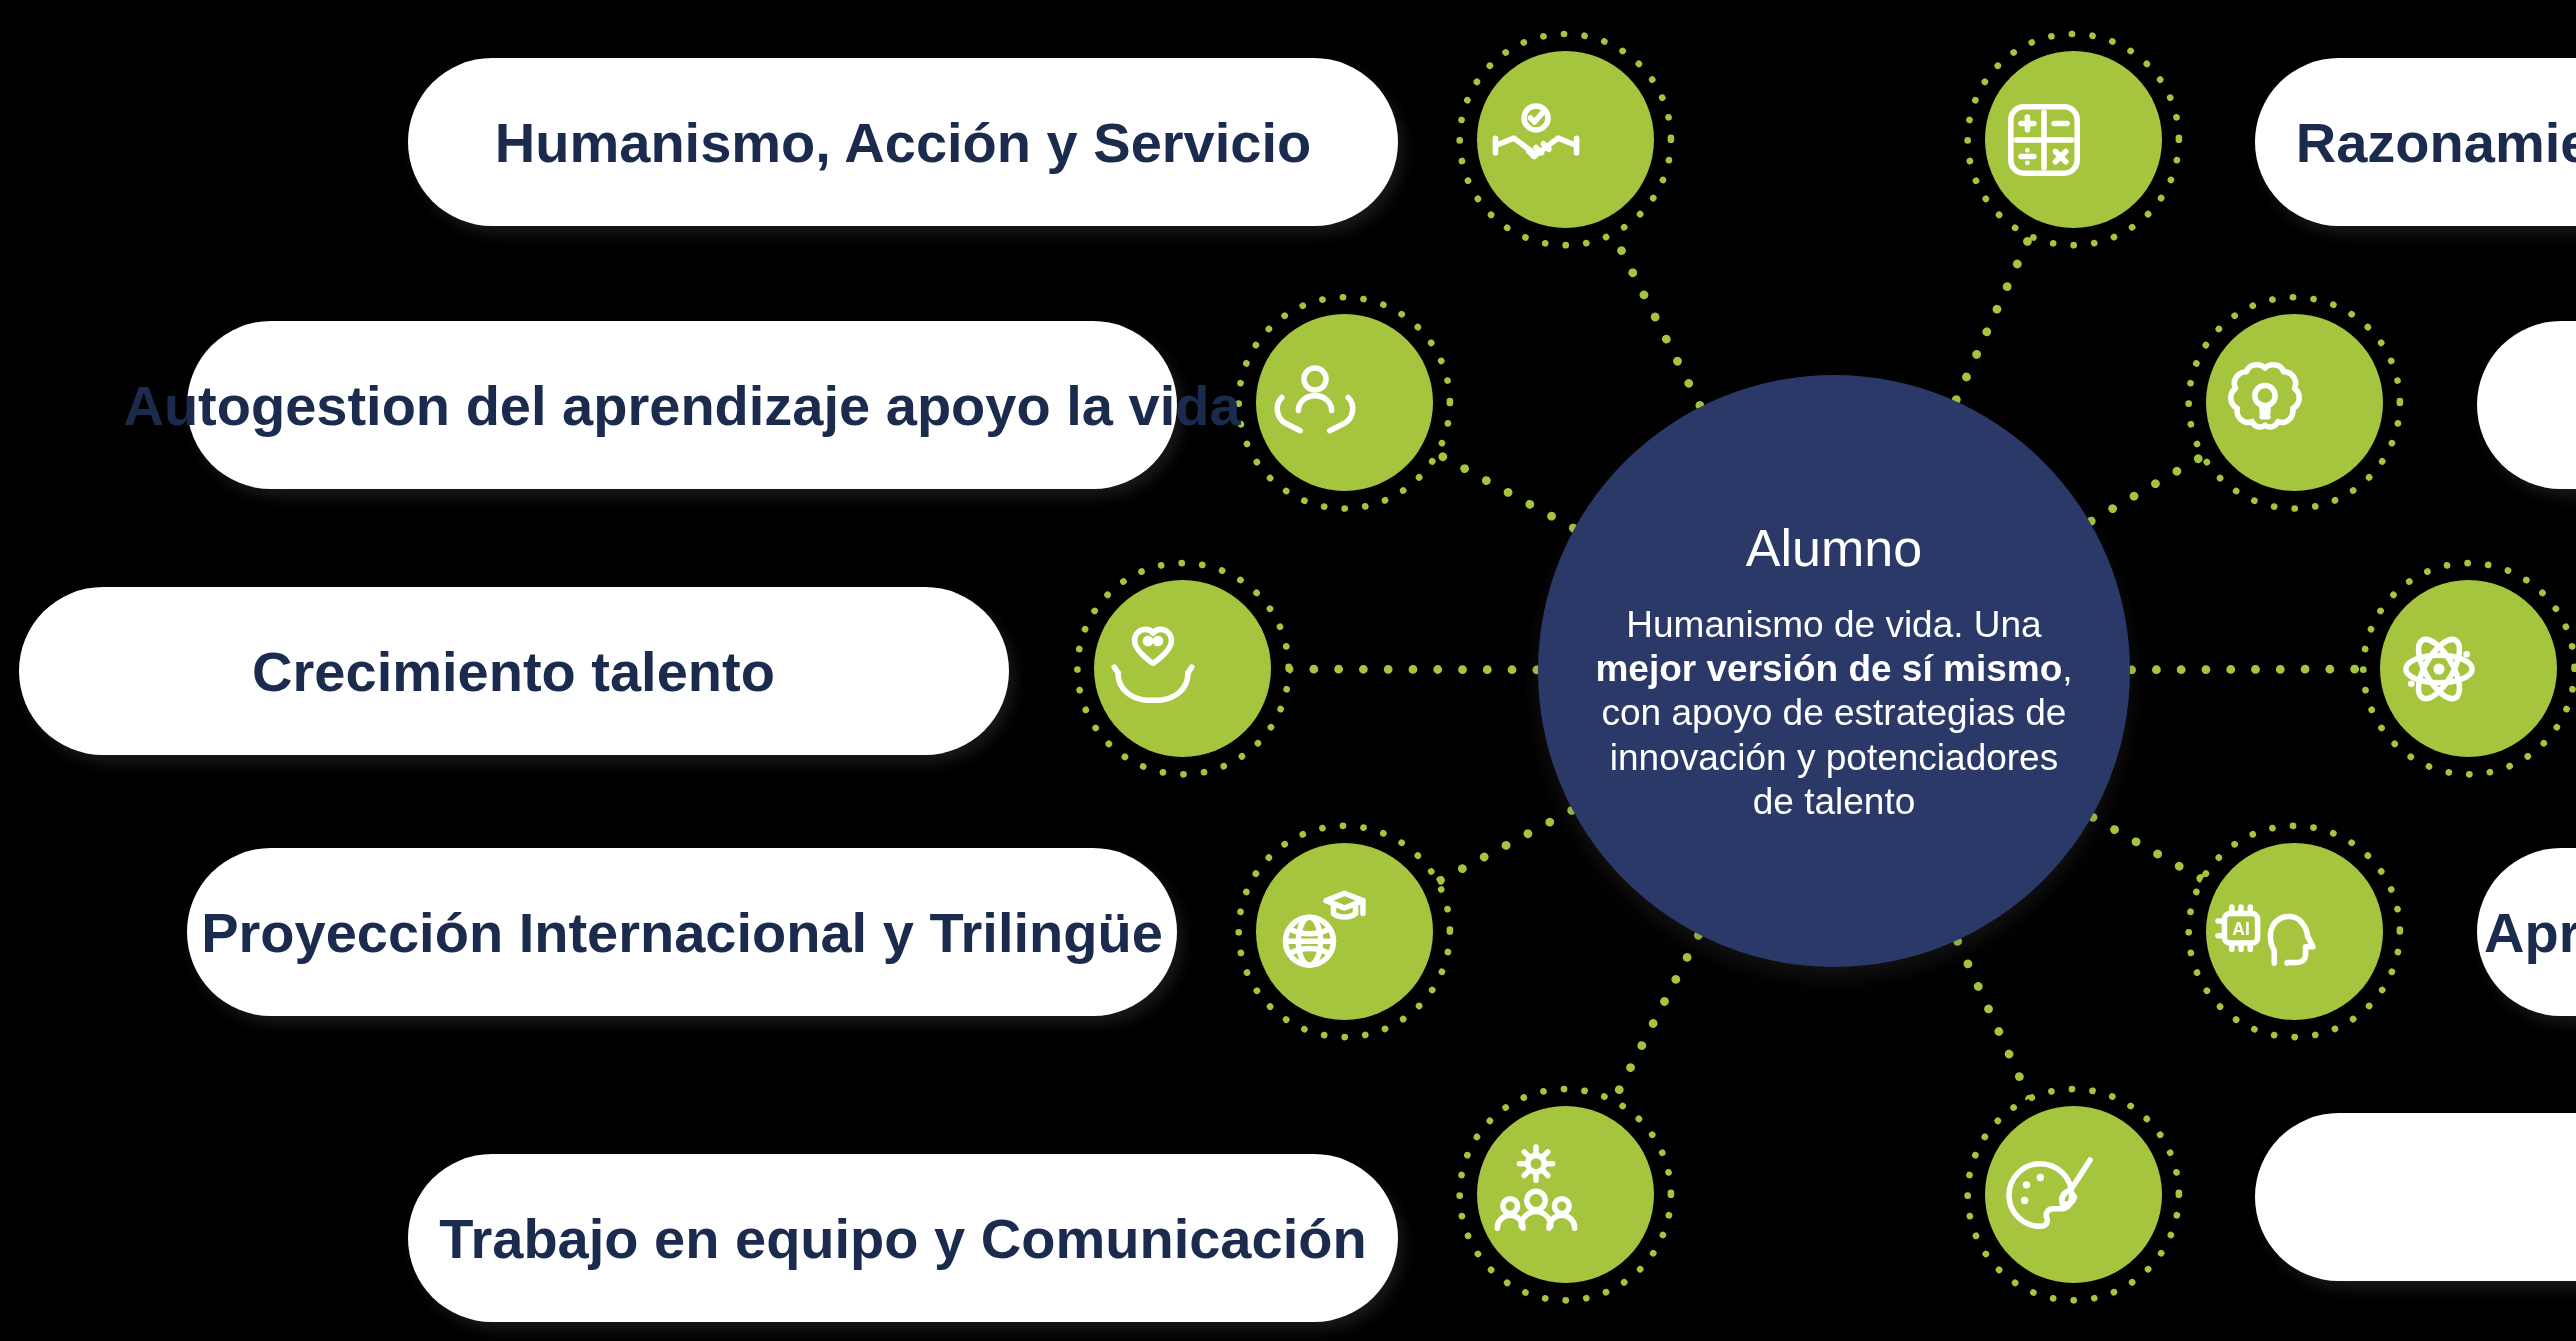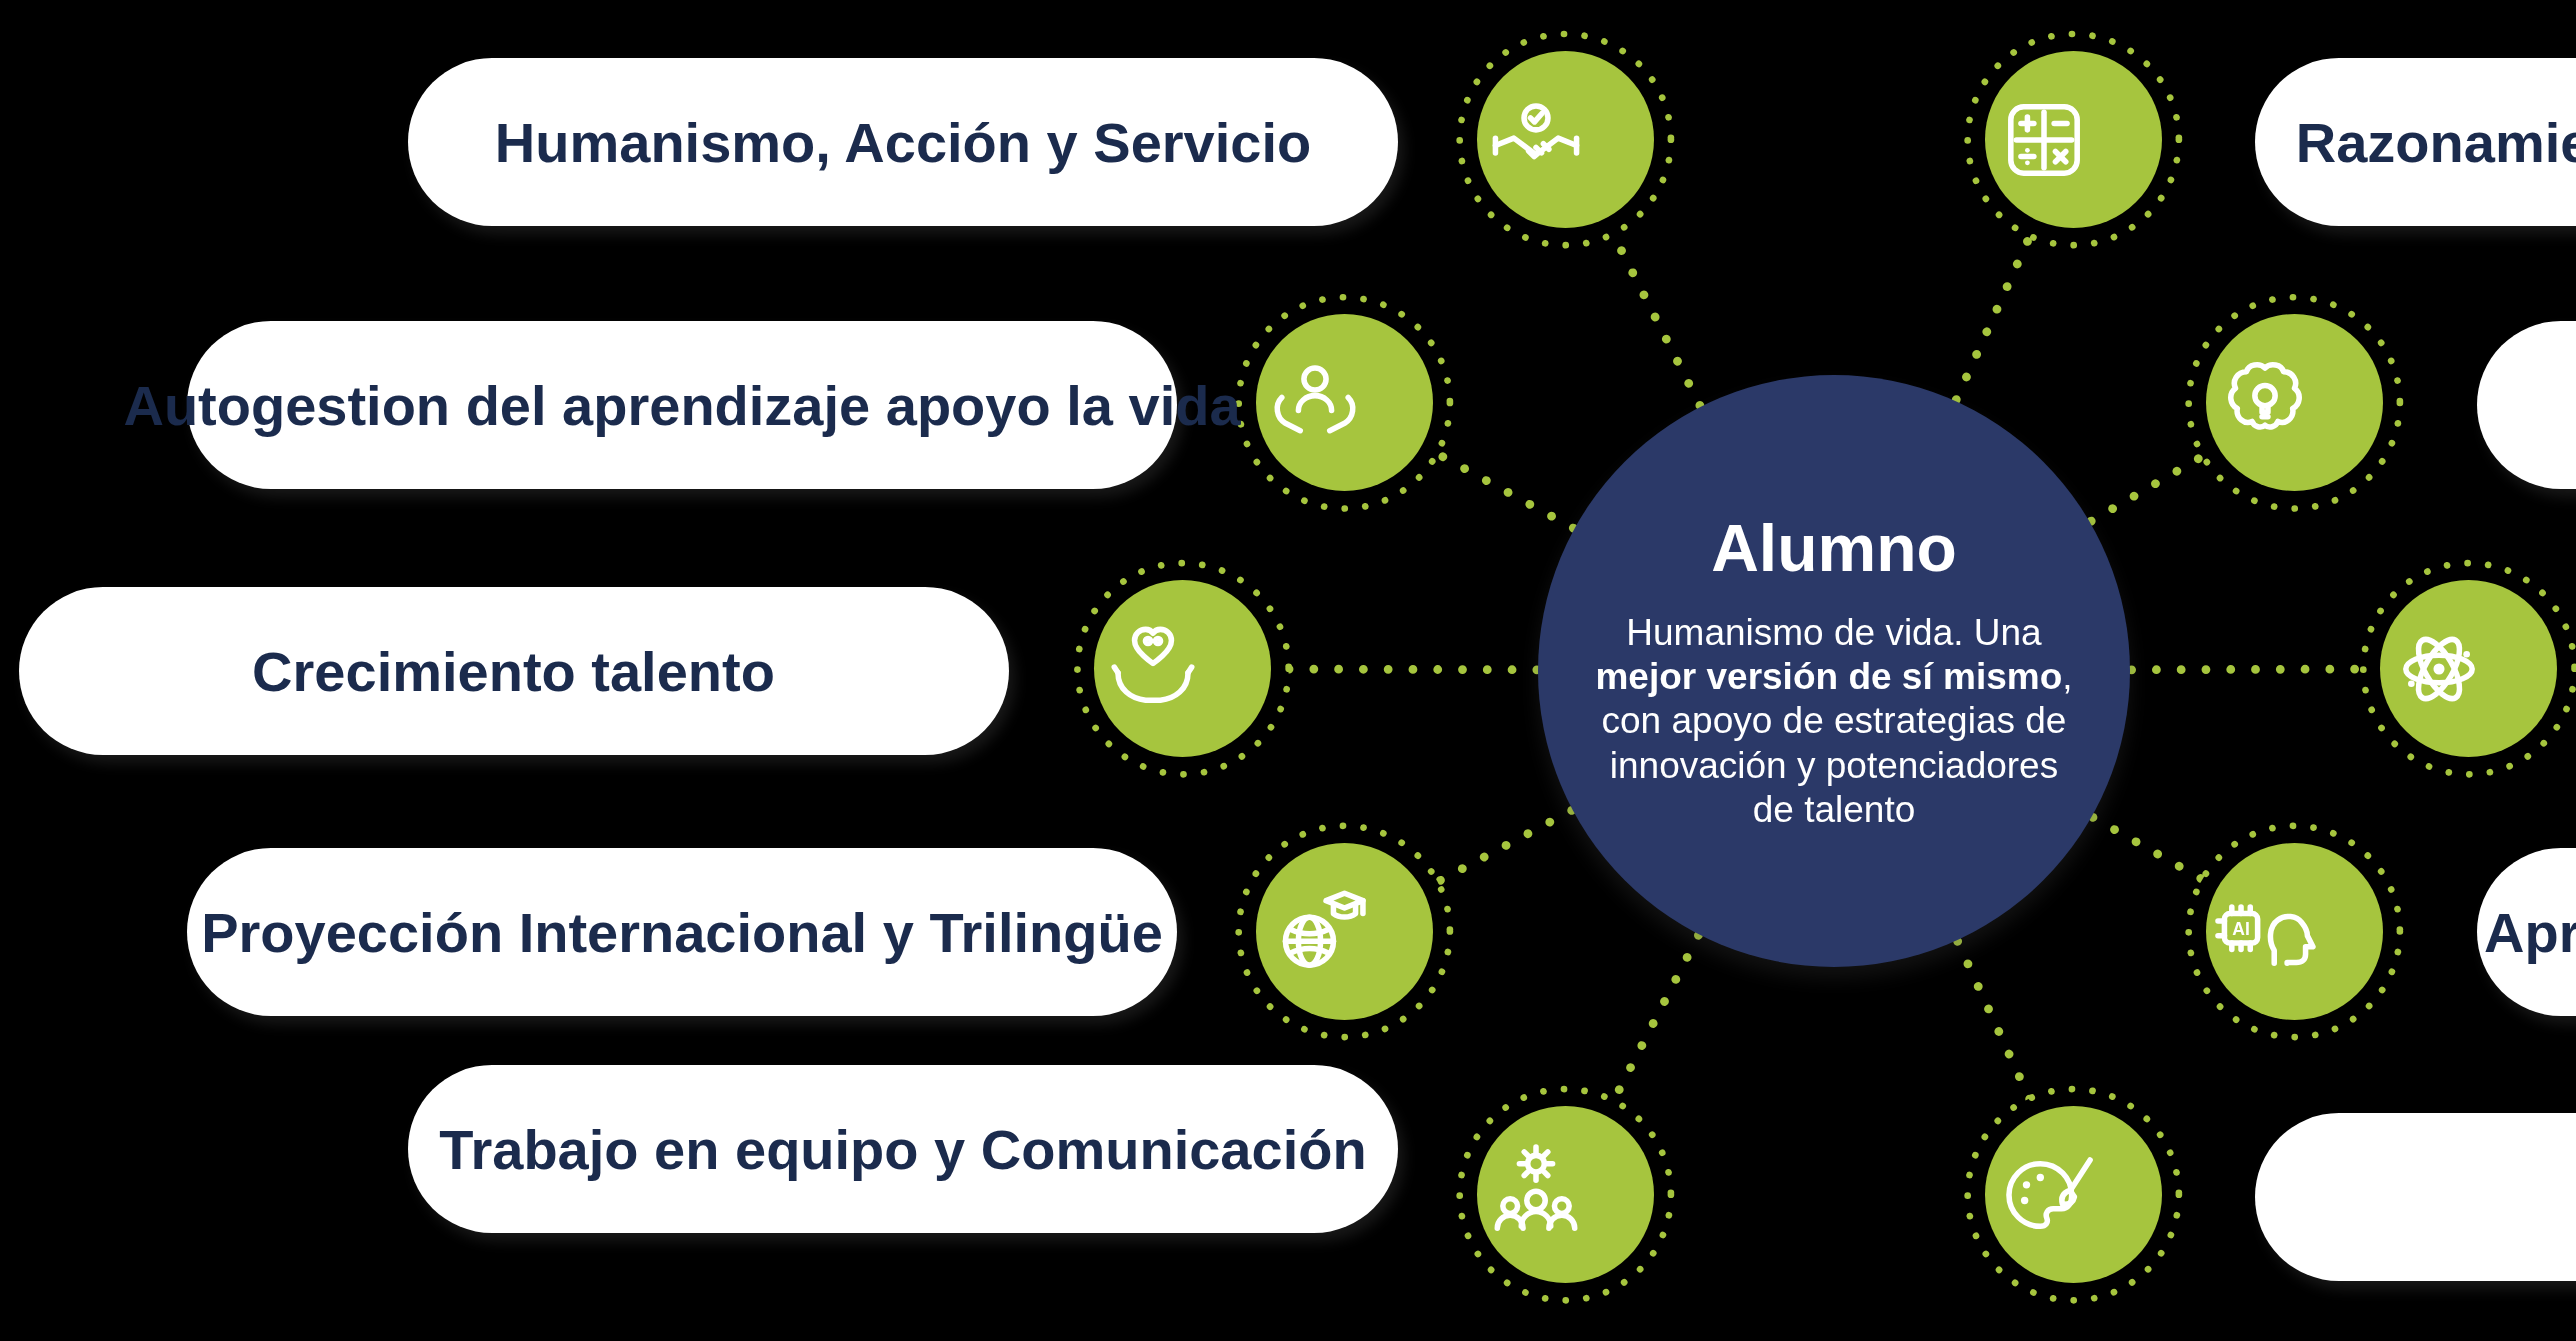--- a/index.html
+++ b/index.html
@@ -38,21 +38,21 @@
   .center-circle{
     position:absolute;
     left:1538px;top:375px;
     width:592px;height:592px;border-radius:50%;
     background:#2b3968;
     display:flex;flex-direction:column;align-items:center;justify-content:center;
     text-align:center;color:#ffffff;
     z-index:4;
     box-shadow:0 11.3px 20.6px rgba(70,70,70,0.25);
   }
-  .center-title{font-size:66px;font-weight:700;margin-bottom:25px;}
+  .center-title{font-size:52px;font-weight:400;margin-bottom:25px;}
   .center-body{width:495px;font-size:37px;line-height:1.2;font-weight:400;}
   .center-body strong{font-weight:700;}
 </style>
 </head>
 <body>
 
 <div id="canvas">
 
   <svg id="connectors" viewBox="0 0 7090 2603">
     <g stroke="#a6c53e" stroke-width="17" stroke-linecap="round" stroke-dasharray="0.1 48" fill="none">
@@ -78,21 +78,21 @@
       <circle cx="4792" cy="1298" r="205"></circle>
       <circle cx="4453" cy="1808" r="205"></circle>
       <circle cx="4024" cy="2319" r="205"></circle>
     </g>
   </svg>
 
   <div class="pill" style="left:408px;top:58px;">Humanismo, Acción y Servicio</div>
   <div class="pill" style="left:187px;top:321px;">Autogestion del aprendizaje apoyo la vida</div>
   <div class="pill" style="left:18.5px;top:587px;">Crecimiento talento</div>
   <div class="pill" style="left:187px;top:848px;">Proyección Internacional y Trilingüe</div>
-  <div class="pill" style="left:408px;top:1065px;">Trabajo en equipo y Comunicación</div>
+  <div class="pill" style="left:408px;top:1154px;">Trabajo en equipo y Comunicación</div>
 
   <div class="pill" style="left:2255px;top:58px;">Razonamiento Lógico-Matemático</div>
   <div class="pill" style="left:2477px;top:321px;">Innovación y Creatividad</div>
 
   <div class="pill" style="left:2477px;top:848px;">Aprender a construir con Tecnología</div>
   <div class="pill" style="left:2255px;top:1113px;">Arte</div>
 
   <div class="icon-circle" style="left:1477px;top:51px;">
     <svg viewBox="0 0 64 64">
       <g class="icon-stroke" transform="translate(0,8)">

